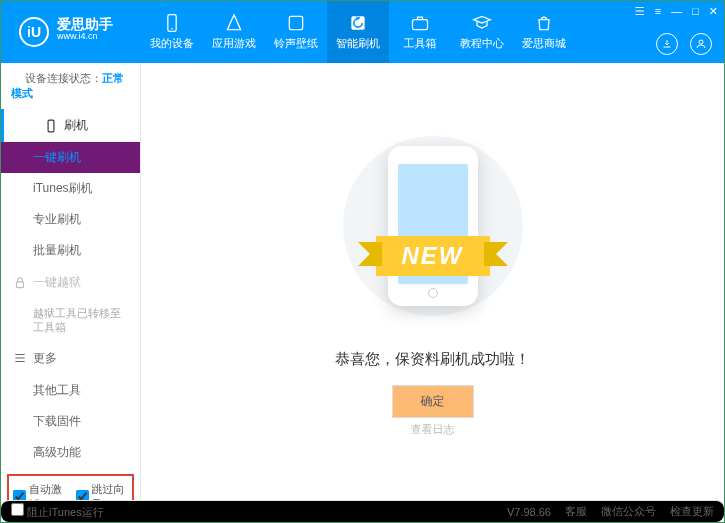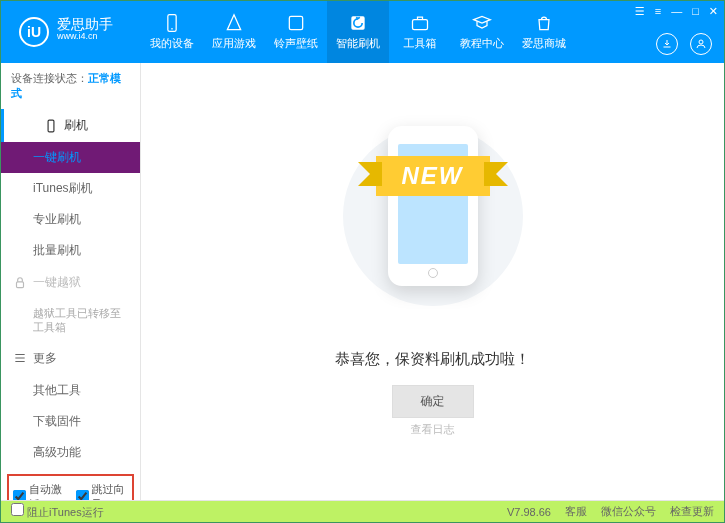--- a/index.html
+++ b/index.html
@@ -1,59 +1,59 @@
 <!DOCTYPE html>
 <html><head>
 <meta charset="utf-8">
 <style>
 * { margin: 0; padding: 0; box-sizing: border-box; }
 body { font-family: "Microsoft YaHei", Arial, sans-serif; font-size: 12px; background: #fff; width: 725px; height: 523px; overflow: hidden; border: 1px solid #3a9560; }
 .header { background: #0099ff; height: 62px; display: flex; align-items: center; color: #fff; position: relative; }
 .logo-area { display: flex; align-items: flex-start; padding: 0 18px; width: 140px; }
 .logo-circle { width: 30px; height: 30px; border: 2px solid #fff; border-radius: 50%; display: flex; align-items: center; justify-content: center; font-weight: bold; font-size: 14px; margin-right: 8px; }
 .logo-text { display: flex; flex-direction: column; }
-.app-name { font-size: 14px; font-weight: normal; line-height: 1.1; }
+.app-name { font-size: 14px; font-weight: bold; line-height: 1.1; }
 .app-url { font-size: 9px; line-height: 1.1; }
 .nav { display: flex; height: 100%; }
 .nav-item { width: 62px; display: flex; flex-direction: column; align-items: center; justify-content: center; cursor: pointer; font-size: 11px; }
 .nav-item.active { background: #0086e0; }
 .nav-icon { width: 20px; height: 20px; margin-bottom: 3px; fill: #fff; }
 .window-controls { position: absolute; top: 4px; right: 6px; display: flex; gap: 10px; color: #fff; font-size: 11px; }
 .window-controls span { cursor: pointer; }
 .header-right { position: absolute; right: 12px; bottom: 8px; display: flex; gap: 12px; }
 .circle-btn { width: 22px; height: 22px; border: 1.5px solid #fff; border-radius: 50%; display: flex; align-items: center; justify-content: center; cursor: pointer; }
 .content { display: flex; height: calc(100% - 62px - 22px); }
 .sidebar { width: 140px; border-right: 1px solid #e5e5e5; display: flex; flex-direction: column; font-size: 12px; color: #555; overflow-y: auto; }
 .status-line { padding: 8px 10px; font-size: 11px; }
-.status-label { color: #666; }
+.status-label { color: #666; margin-left: 14px; }
 .status-value { color: #0099ff; font-weight: bold; }
 .side-section { }
 .side-header { display: flex; align-items: center; padding: 8px 12px; color: #666; }
 .side-header.flash { border-left: 3px solid #0099ff; color: #333; padding-left: 40px; }
 .side-icon { width: 14px; height: 14px; margin-right: 6px; fill: currentColor; }
 .side-sub { padding: 7px 12px 7px 32px; color: #666; cursor: pointer; }
 .side-sub.active { color: #0099ff; background: #701a75; }
 .side-sub.sub-note { color: #aaa; font-size: 11px; line-height: 1.3; }
 .checkbox-area { border: 2px solid #d43; margin: 6px 6px; padding: 6px 4px; display: flex; gap: 10px; font-size: 11px; }
 .checkbox-area label { display: flex; align-items: center; gap: 3px; color: #555; }
 .checkbox-area input { accent-color: #0099ff; }
 .main { flex: 1; display: flex; flex-direction: column; align-items: center; justify-content: center; position: relative; }
-.phone-illustration { width: 210px; height: 200px; position: relative; display: flex; align-items: flex-start; justify-content: center; }
+.phone-illustration { width: 210px; height: 200px; position: relative; display: flex; align-items: center; justify-content: center; }
 .circle-bg { width: 180px; height: 180px; background: #f2f5f8; border-radius: 50%; position: absolute; }
 .phone { width: 90px; height: 160px; background: #fff; border-radius: 14px; border: 4px solid #fff; box-shadow: 0 6px 18px rgba(0,0,0,0.15); position: relative; z-index: 2; }
 .phone-screen { position: absolute; top: 14px; left: 6px; right: 6px; bottom: 18px; background: #bce4ff; border-radius: 2px; }
 .phone-home { position: absolute; bottom: 4px; left: 50%; transform: translateX(-50%); width: 10px; height: 10px; border: 1.5px solid #ccc; border-radius: 50%; }
 .ribbon { position: absolute; z-index: 3; background: #ffcc33; color: #fff; font-weight: bold; font-size: 24px; letter-spacing: 2px; padding: 6px 26px; transform: translateY(30px); font-style: italic; }
 .ribbon::before, .ribbon::after { content: ''; position: absolute; top: 6px; width: 0; height: 0; border: 12px solid #e6b800; }
 .ribbon::before { left: -18px; border-left-color: transparent; }
 .ribbon::after { right: -18px; border-right-color: transparent; }
 .success-text { margin-top: 24px; font-size: 15px; color: #333; }
-.confirm-btn { margin-top: 16px; padding: 7px 28px; border: 1px solid #ddd; background: #e5e5e5; color: #555; cursor: pointer; font-size: 12px; }
+.confirm-btn { margin-top: 16px; padding: 7px 28px; border: 1px solid #ddd; background: #fdba74; color: #555; cursor: pointer; font-size: 12px; }
 .log-link { margin-top: 4px; font-size: 11px; color: #bbb; cursor: pointer; }
-.footer { height: 22px; background: #bef264; border-top: 1px solid #e5e5e5; display: flex; align-items: center; padding: 0 10px; font-size: 11px; color: #666; justify-content: space-between; }
+.footer { height: 22px; background: #000000; border-top: 1px solid #e5e5e5; display: flex; align-items: center; padding: 0 10px; font-size: 11px; color: #666; justify-content: space-between; border-radius: 8px; }
 .footer-left { display: flex; align-items: center; gap: 4px; }
 .footer-right { display: flex; align-items: center; gap: 14px; }
 </style>
 </head>
 <body>
 
 <div class="header">
   <div class="logo-area">
     <div class="logo-circle">iU</div>
     <div class="logo-text">

